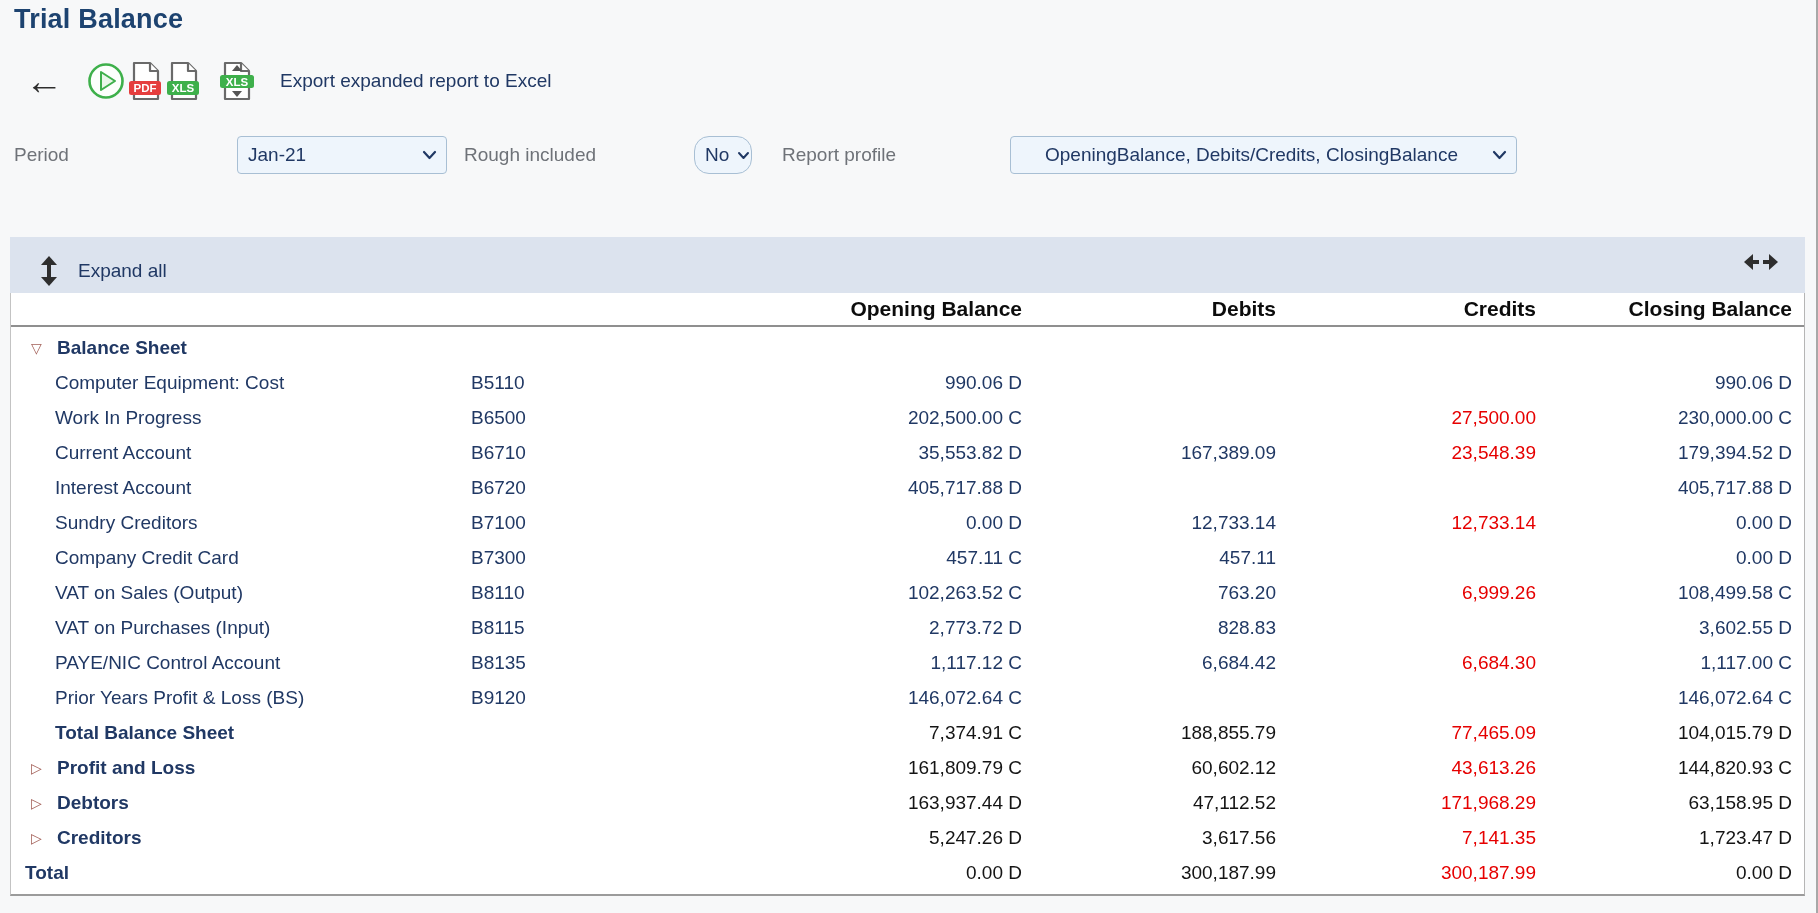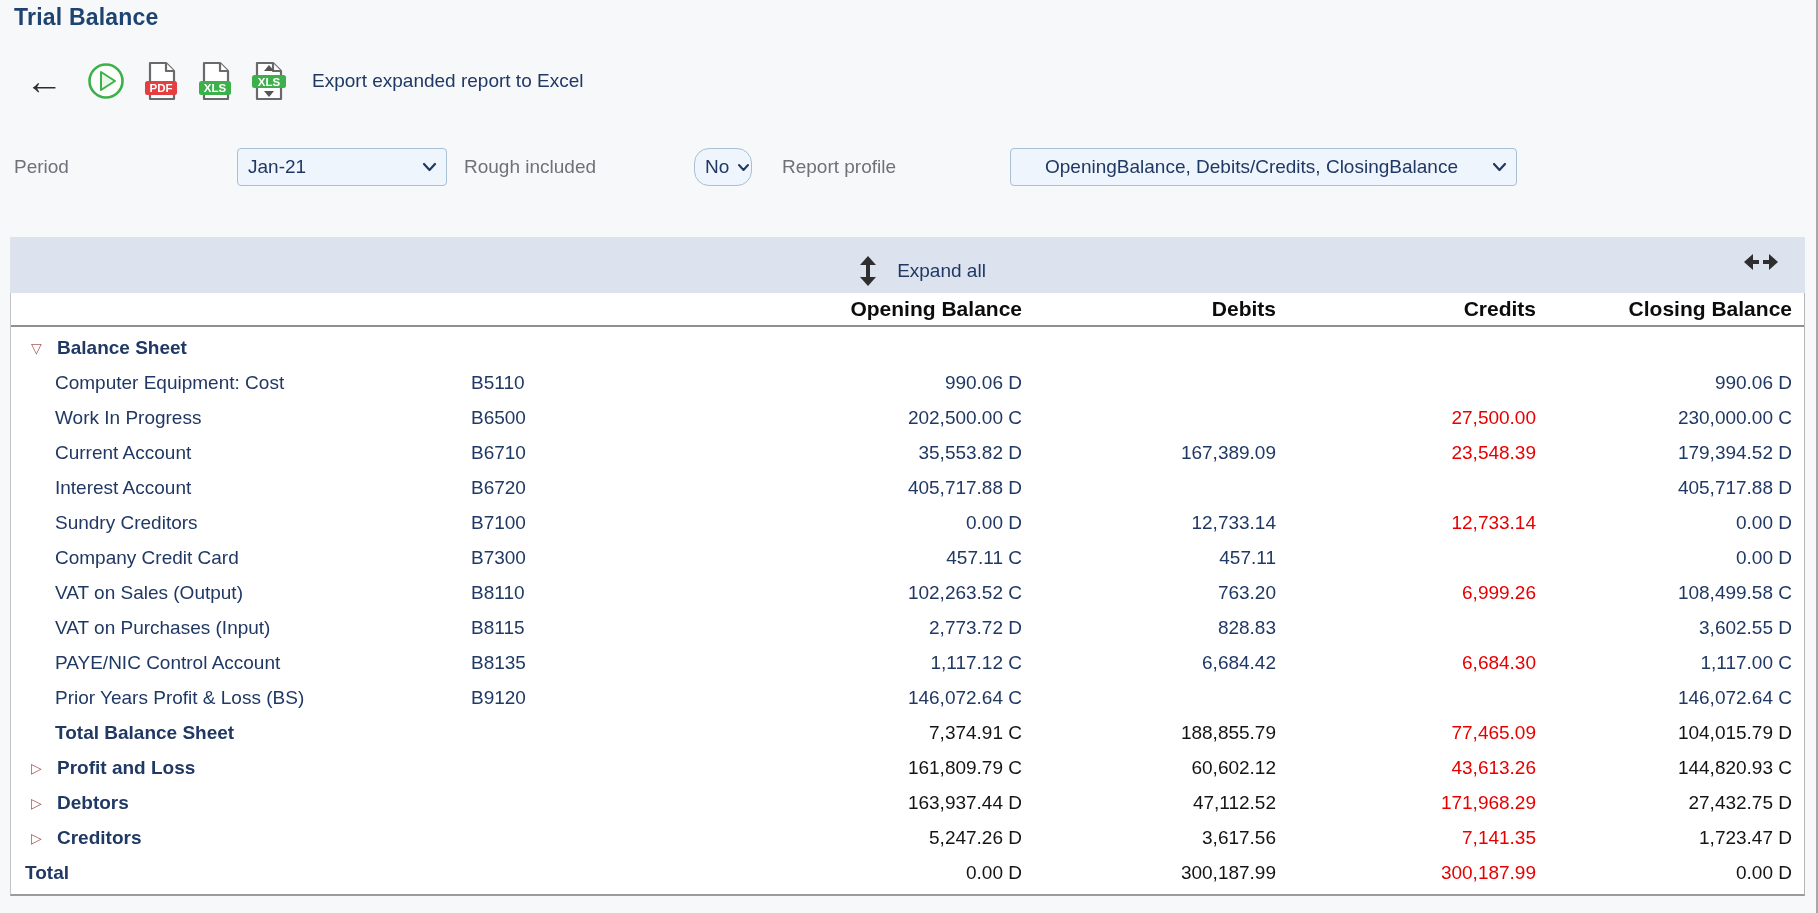--- a/index.html
+++ b/index.html
@@ -1,40 +1,40 @@
 <!DOCTYPE html>
 <html><head>
 <meta charset="utf-8">
 <style>
   * { box-sizing: border-box; }
   html,body { margin:0; padding:0; }
   body { font-family:"Liberation Sans", sans-serif; background:#f7f8f9; }
   .screen { position:relative; width:1818px; height:913px; background:#f7f8f9; overflow:hidden; }
 
   
-  .page-title { position:absolute; left:14px; top:4px; font-size:23px; font-weight:bold; color:#1d4370; letter-spacing:.2px; }
+  .page-title { position:absolute; left:14px; top:4px; font-size:27px; font-weight:bold; color:#1d4370; letter-spacing:.2px; }
 
   
   .toolbar { position:absolute; left:24px; top:58px; height:46px; display:flex; align-items:center; }
   .tb-btn { display:flex; align-items:center; justify-content:center; cursor:pointer; }
   .back-arrow { font-size:38px; font-weight:bold; color:#2e2e2e; line-height:40px; width:40px; }
-  .tb-gap24 { margin-left:22px; } .tb-gap18 { margin-left:16px; } .tb-gap16 { margin-left:14px; }
+  .tb-gap24 { margin-left:22px; } .tb-gap18 { } .tb-gap16 { margin-left:14px; }
   .export-label { margin-left:24px; font-size:19px; color:#203864; }
 
   
-  .filters { position:absolute; left:0; top:148px; width:1818px; height:38px; }
+  .filters { position:absolute; left:0; top:136px; width:1818px; height:38px; }
   .flabel { position:absolute; top:0; height:38px; line-height:38px; font-size:19px; color:#6e7278; }
   .select { position:absolute; top:0; height:38px; background:#eef5fc; border:1px solid #a8bfd4; border-radius:4px;
             display:flex; align-items:center; justify-content:space-between; color:#203864; font-size:19px;
             padding:0 9px 0 10px; cursor:pointer; }
   .select .chev { margin-left:8px; display:flex; align-items:center; }
 
   
   .gridbar { position:absolute; left:10px; top:237px; width:1795px; height:67px; background:#dce3ee;
-             display:flex; align-items:center;justify-content:center; }
+             display:flex; align-items:center; }
   .expand-all { display:flex; align-items:center; margin-left:26px; cursor:pointer; }
   .expand-all-label { margin-left:16px; font-size:19px; color:#203864; }
   .colwidth-btn { position:absolute; right:26px; top:13px; cursor:pointer; }
 
   
   .tbl { position:absolute; left:10px; top:293px; width:1795px; height:603px; background:#fff;
          border-left:1px solid #c3c3c3; border-right:1px solid #b5b5b5; border-bottom:2px solid #9b9b9b; }
   .thead { display:grid; grid-template-columns:450px 120px 441px 254px 260px 268px; height:34px;
            align-items:center; border-bottom:2px solid #8f8f8f; }
   .th { font-size:21px; font-weight:bold; color:#0c0c0c; text-align:right; white-space:nowrap; }
@@ -300,21 +300,21 @@
         </div>
         <div class="tr group-closed">
           <span class="td name">
             <span class="tri">▷</span>
             <span class="nm">Debtors</span>
           </span>
           <span class="td code"></span>
           <span class="td num">163,937.44 D</span>
           <span class="td num">47,112.52</span>
           <span class="td num credit">171,968.29</span>
-          <span class="td num">27,432.75 D</span>
+          <span class="td num">63,158.95 D</span>
         </div>
         <div class="tr group-closed">
           <span class="td name">
             <span class="tri">▷</span>
             <span class="nm">Creditors</span>
           </span>
           <span class="td code"></span>
           <span class="td num">5,247.26 D</span>
           <span class="td num">3,617.56</span>
           <span class="td num credit">7,141.35</span>

